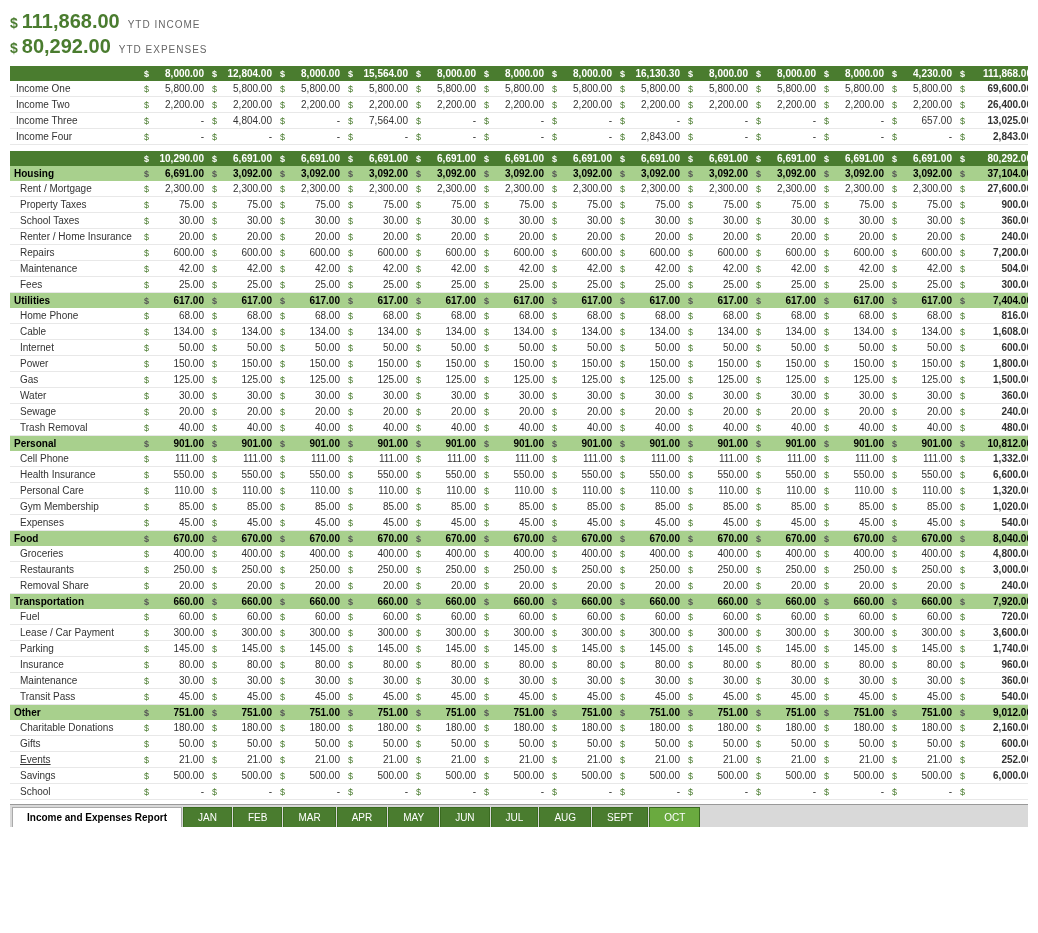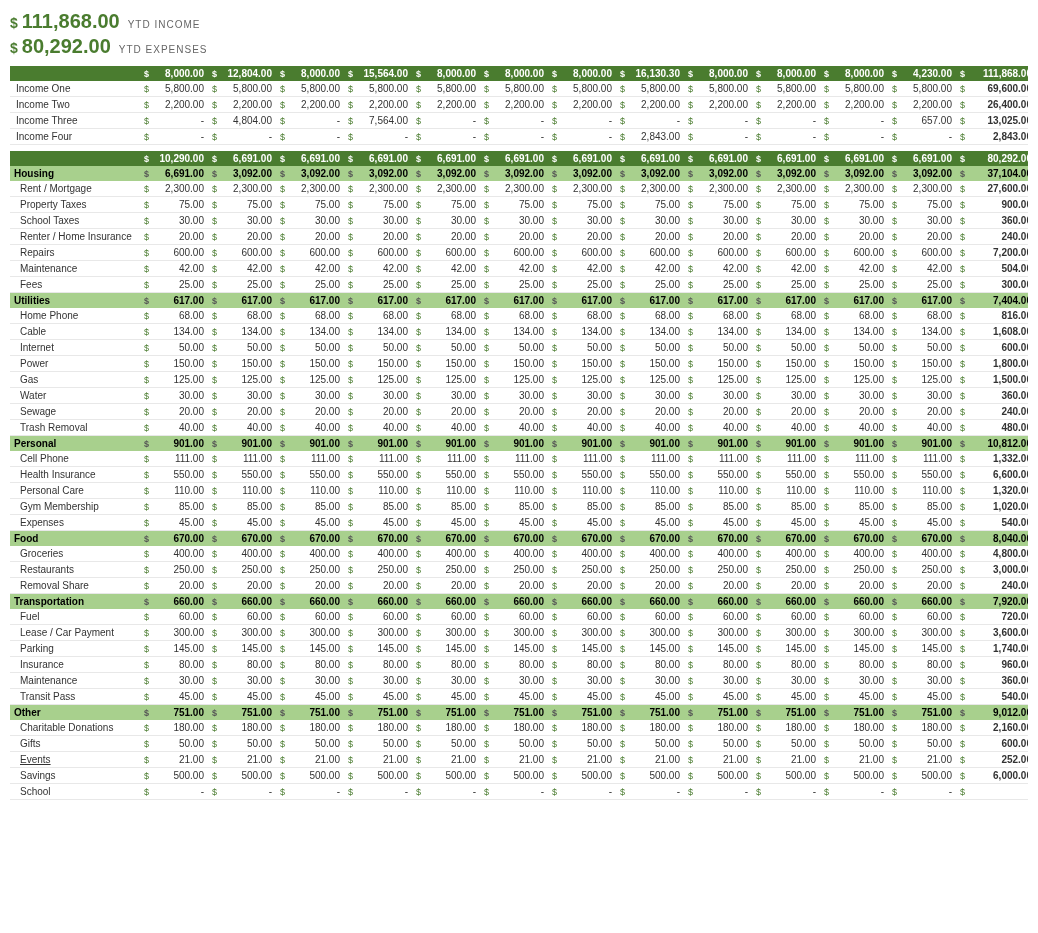--- a/index.html
+++ b/index.html
@@ -1466,13 +1466,26 @@
             <td style="text-align:right;">-</td>
             <td style="text-align:right;font-size:9px;color:#4a7c2f;">$</td>
             <td style="text-align:right;">-</td>
             <td style="text-align:right;font-size:9px;color:#4a7c2f;">$</td>
             <td style="text-align:right;font-weight:bold;">-</td>
           </tr>
         </tbody>
     </table>
   </div>
 
+  <div class="tab-bar">
+    <div class="tab active">Income and Expenses Report</div>
+    <div class="tab-month">JAN</div>
+    <div class="tab-month">FEB</div>
+    <div class="tab-month">MAR</div>
+    <div class="tab-month">APR</div>
+    <div class="tab-month">MAY</div>
+    <div class="tab-month">JUN</div>
+    <div class="tab-month">JUL</div>
+    <div class="tab-month">AUG</div>
+    <div class="tab-month">SEPT</div>
+    <div class="tab-month last">OCT</div>
+  </div>
 </div>
 
 </body></html>

